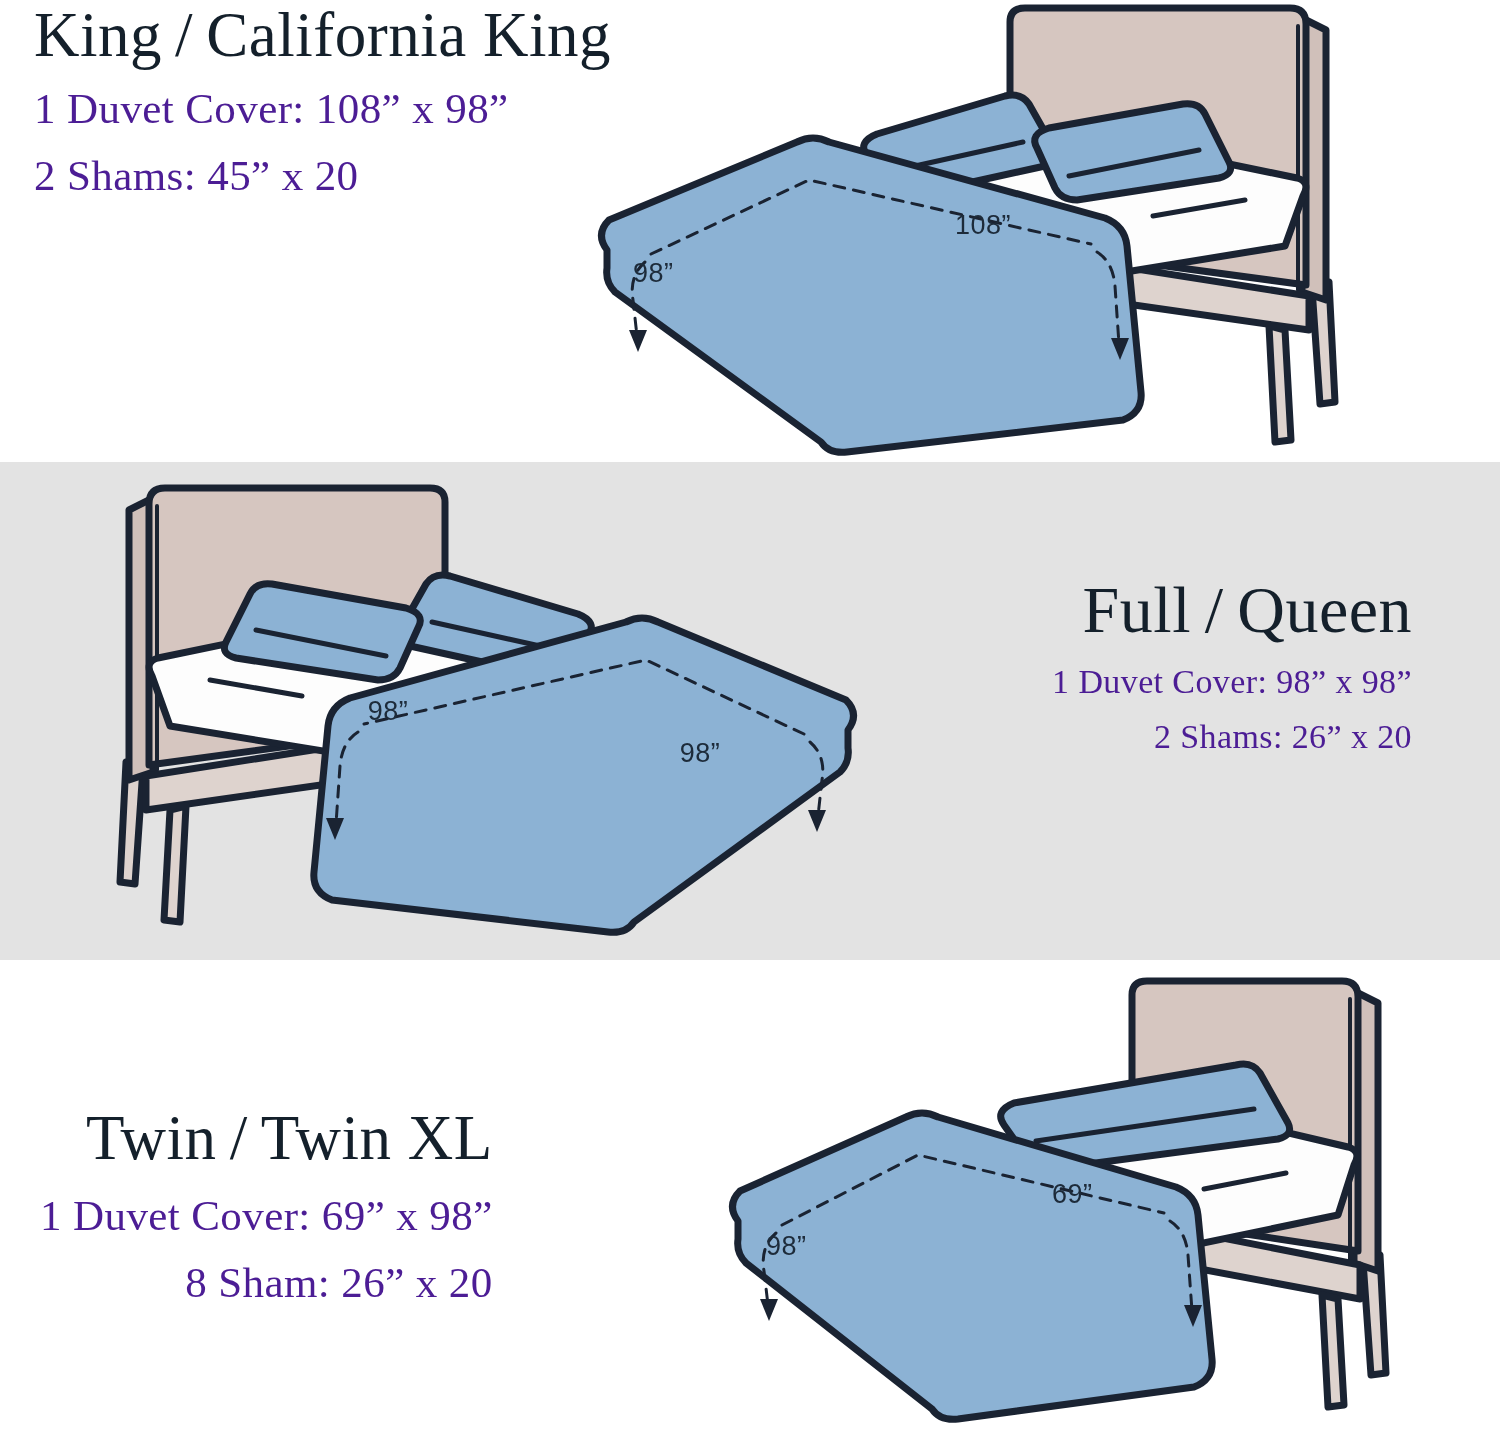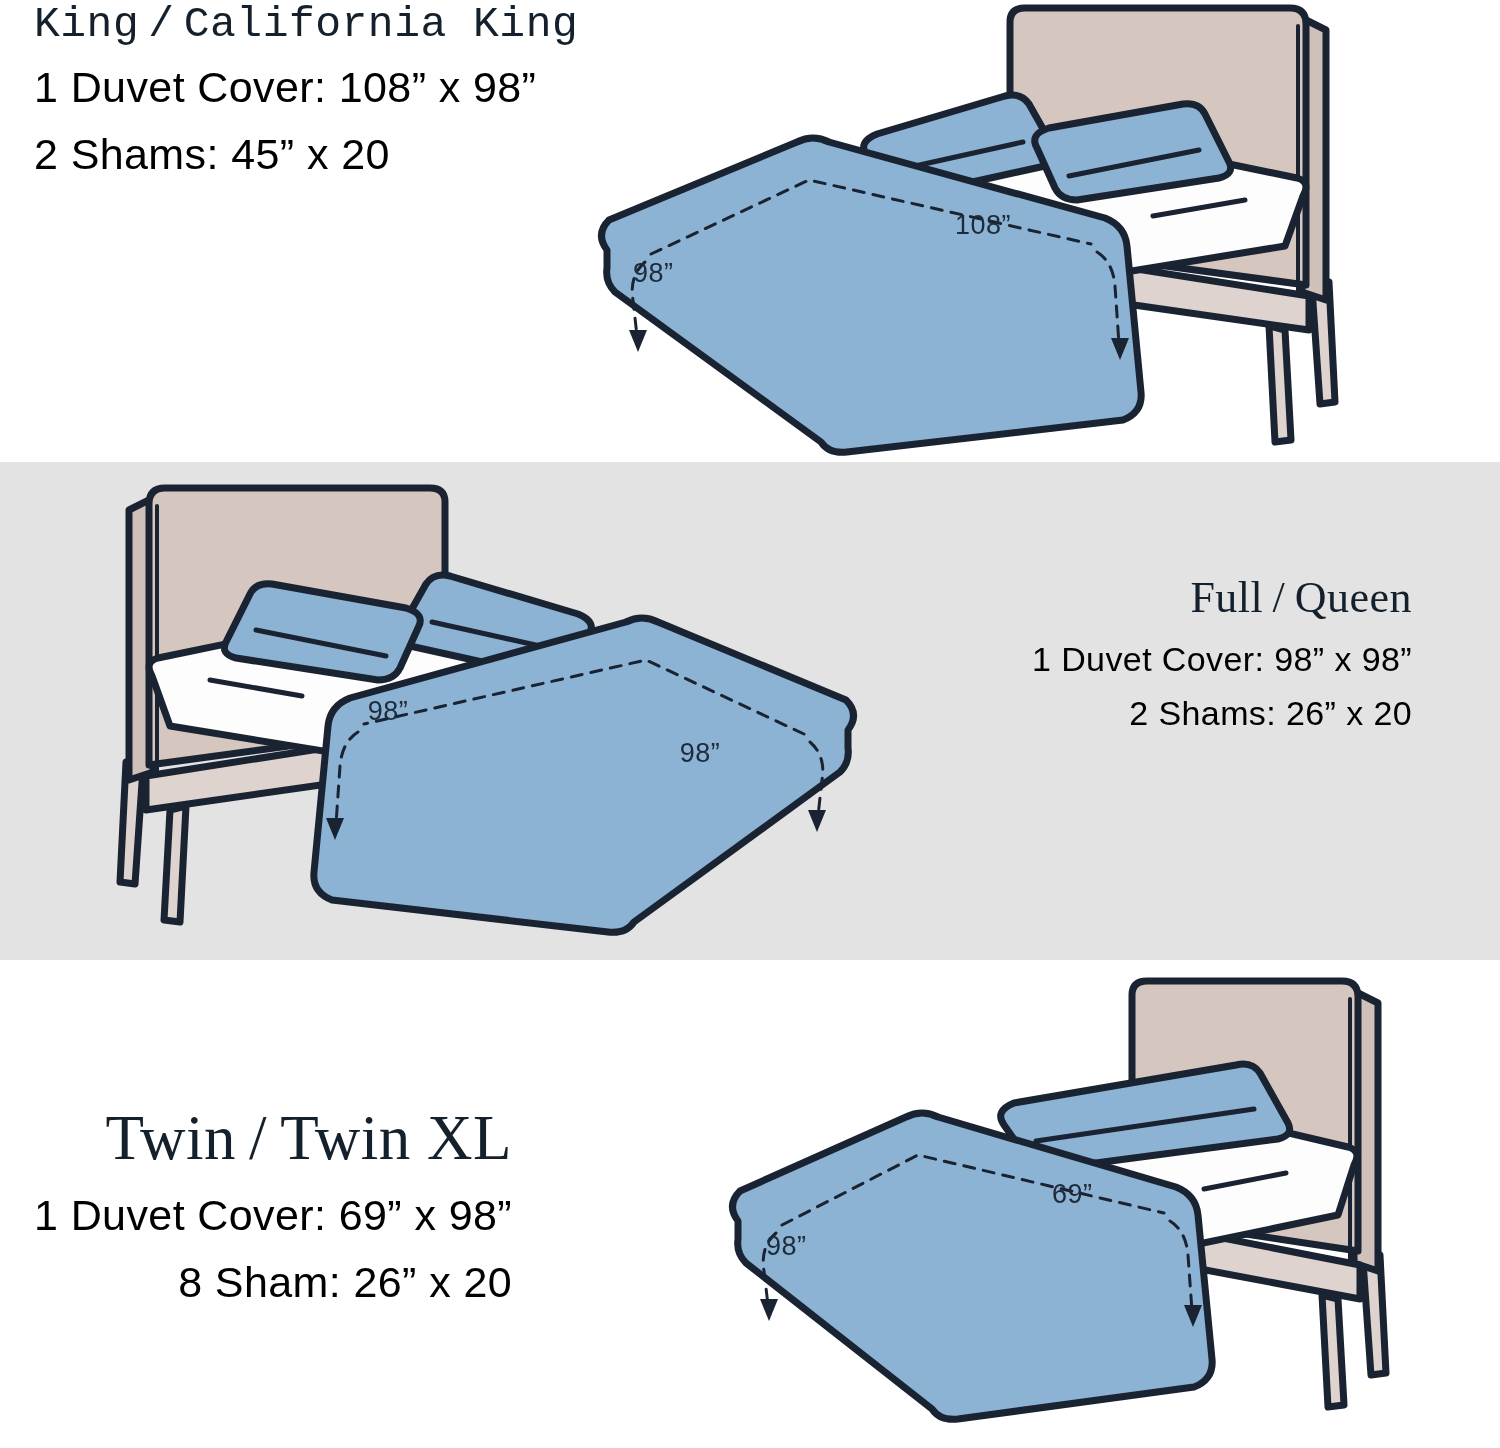--- a/index.html
+++ b/index.html
@@ -35,37 +35,37 @@
   .size-title {
     font-family: "Liberation Serif", "DejaVu Serif", serif;
     color: #14202b;
     font-weight: 400;
     letter-spacing: 0.5px;
     white-space: nowrap;
     line-height: 1.05;
   }
 
   .spec-line {
-    font-family: Liberation Sans, sans-serif;
-    color: #000000;
+    font-family: Liberation Serif, serif;
+    color: #4c1d95;
     font-weight: 300;
     white-space: nowrap;
     letter-spacing: 0.4px;
     line-height: 1.42;
   }
 
   
   .tb-king { left: 34px; top: 2px; text-align: left; }
-  .tb-king .size-title { font-size: 43px; font-family: Liberation Mono, monospace; }
+  .tb-king .size-title { font-size: 63px; }
   .tb-king .spec-line  { font-size: 43px; margin-top: 10px; }
   .tb-king .spec-line.second { margin-top: 6px; }
 
   
   .tb-queen { right: 88px; top: 575px; text-align: right; }
-  .tb-queen .size-title { font-size: 44px; }
+  .tb-queen .size-title { font-size: 66px; }
   .tb-queen .spec-line  { font-size: 34px; margin-top: 14px; }
   .tb-queen .spec-line.second { margin-top: 6px; }
 
   
   .tb-twin { left: 34px; top: 1105px; text-align: right; }
   .tb-twin .size-title { font-size: 63px; margin-left: 52px; }
   .tb-twin .spec-line  { font-size: 43px; margin-top: 14px; }
   .tb-twin .spec-line.second { margin-top: 6px; margin-left: 38px; }
 
   

